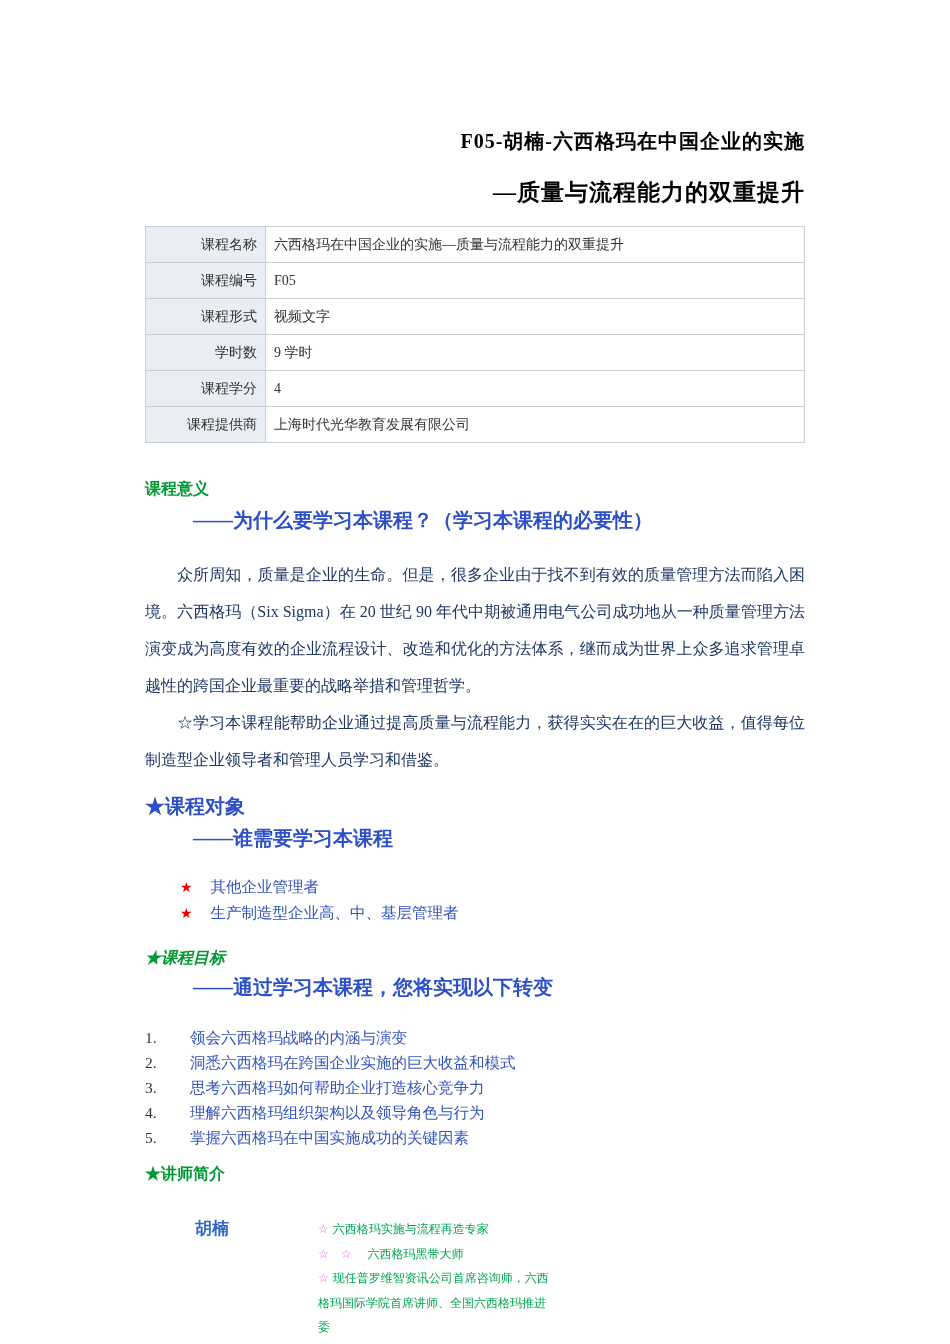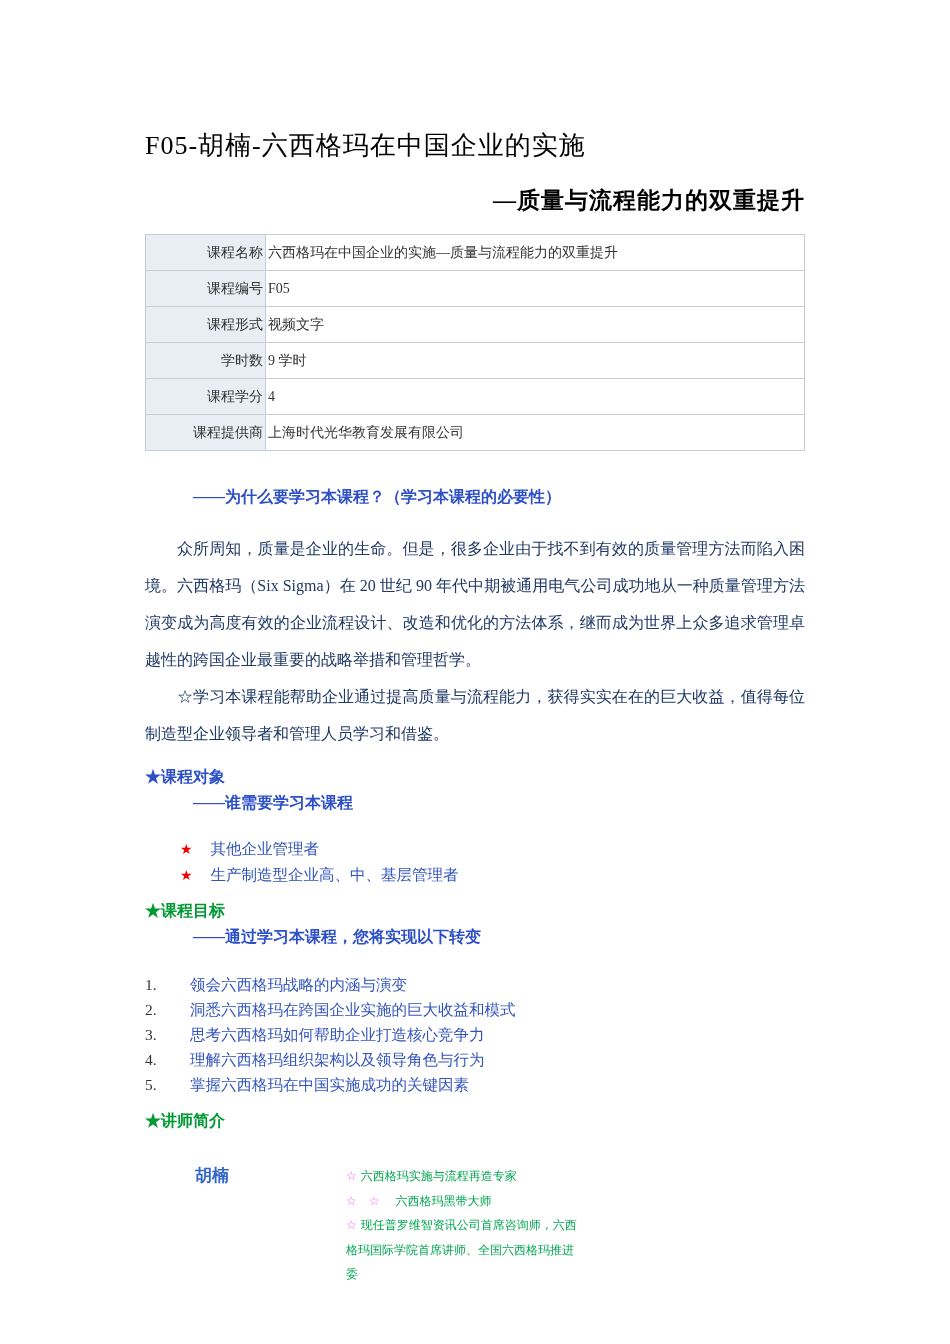--- a/index.html
+++ b/index.html
@@ -8,71 +8,71 @@
     position:relative;
     width:950px; height:1344px;
     margin:0 auto;
     background:#ffffff;
     font-family:"Liberation Serif","DejaVu Serif",serif;
     color:#000;
     padding:128px 145px 0 145px;
     overflow:hidden;
   }
   .doc-title {
-    text-align:left; font-size:26px; font-weight:normal; color:#000;
+    text-align:right; font-size:20px; font-weight:bold; color:#000;
     letter-spacing:1px;
   }
   .doc-subtitle {
     text-align:right; font-size:23px; font-weight:bold; color:#000;
     margin-top:22px; letter-spacing:1px;
   }
   table.course-table {
     width:100%; border-collapse:collapse; margin-top:18px; font-size:14px;
   }
   table.course-table td {
-    border:1px solid #c6cdd6; height:36px; padding:4px 2px; vertical-align:middle;
+    border:1px solid #c6cdd6; height:36px; padding:4px 8px; vertical-align:middle;
   }
   table.course-table td.cell-label {
     background:#e9eef5; width:120px; text-align:right; color:#333;
   }
   table.course-table td.cell-value { color:#333; text-align:left; }
 
   .h-green { color:#009933; font-weight:bold; font-size:16px; }
-  .h-blue  { color:#2d50c8; font-weight:bold; font-size:16px; }
+  .h-blue  { color:#2d50c8; font-weight:bold; font-size:20px; }
   .subhead { margin-left:48px; }
 
   .sec-meaning { margin-top:36px; }
   .sec-meaning .subhead { margin-top:7px; }
 
   .body-para {
     font-size:16px; line-height:37px; color:#1f3864;
     text-indent:2em; text-align:justify;
   }
   .body-para.first { margin-top:22px; }
 
   .h-audience { margin-top:15px; }
   .audience-sub { margin-top:5px; }
 
   ul.audience-list { list-style:none; margin-top:22px; padding-left:35px; }
   ul.audience-list li {
     font-size:15.5px; line-height:25px; color:#3355bb;
   }
   ul.audience-list .red-star { color:#ee0000; margin-right:18px; font-size:14px; }
 
-  .h-goals { margin-top:13px; }
+  .h-goals { margin-top:22px;font-style:italic; }
   .goals-sub { margin-top:5px; }
 
   ol.goals-list { list-style:none; margin-top:24px; }
   ol.goals-list li { display:flex; font-size:15.5px; line-height:25px; }
   ol.goals-list .num { width:45px; color:#333; flex:0 0 45px; }
   ol.goals-list .txt { color:#3355bb;text-align:center; }
 
   .h-lecturer { margin-top:14px; }
 
-  .lecturer-block { display:flex; margin-top:32px;gap:28px; }
+  .lecturer-block { display:flex; margin-top:32px; }
   .lecturer-name {
     flex:0 0 123px; margin-left:50px;
     font-size:17px; font-weight:bold; color:#3366cc;
   }
   .lecturer-desc { width:237px; font-size:12px; line-height:24.5px; }
   .lect-line { color:#00a550; }
   .lect-line .stars { color:#f060f0; margin-right:4px; }
 </style>
 </head>
 <body>
@@ -105,20 +105,21 @@
         <td class="cell-value">4</td>
       </tr>
       <tr>
         <td class="cell-label">课程提供商</td>
         <td class="cell-value">上海时代光华教育发展有限公司</td>
       </tr>
     </tbody>
   </table>
 
   <div class="sec-meaning">
+    <div class="h-green">课程意义</div>
     <div class="h-blue subhead">——为什么要学习本课程？（学习本课程的必要性）</div>
   </div>
 
   <p class="body-para first">众所周知，质量是企业的生命。但是，很多企业由于找不到有效的质量管理方法而陷入困境。六西格玛（Six Sigma）在 20 世纪 90 年代中期被通用电气公司成功地从一种质量管理方法演变成为高度有效的企业流程设计、改造和优化的方法体系，继而成为世界上众多追求管理卓越性的跨国企业最重要的战略举措和管理哲学。</p>
   <p class="body-para">☆学习本课程能帮助企业通过提高质量与流程能力，获得实实在在的巨大收益，值得每位制造型企业领导者和管理人员学习和借鉴。</p>
 
   <div class="h-blue h-audience">★课程对象</div>
   <div class="h-blue subhead audience-sub">——谁需要学习本课程</div>
 
   <ul class="audience-list">

